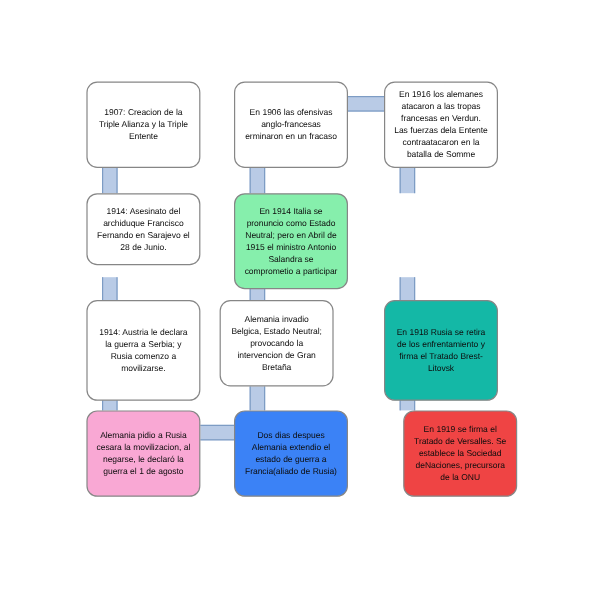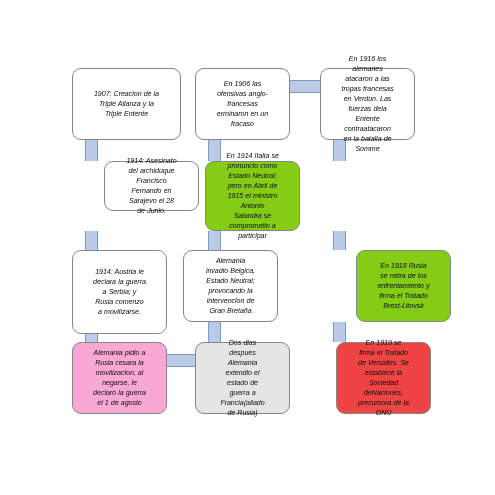--- a/index.html
+++ b/index.html
@@ -18,23 +18,22 @@
   .node {
     position: absolute;
     box-sizing: border-box;
     background: #ffffff;
     border: 1px solid #868686;
     border-radius: 9px;
     display: flex;
     align-items: center;
     justify-content: center;
     text-align: center;
-    padding: 4px 20px;
+    padding: 4px 7px;
     z-index: 3;
-    font-style: italic;
   }
   .node-text {
     font-size: 7.1px;
     line-height: 1.42;
     color: #0d0d0d;
     letter-spacing: -0.05px;
     word-spacing: 0.2px;
   }
   .connector-v {
     position: absolute;
@@ -61,46 +60,46 @@
     <div class="connector-v" style="left: 85px; top: 231px; width: 13px; height: 19px; background: rgb(185, 203, 230);"></div>
     <div class="connector-v" style="left: 85px; top: 322px; width: 13px; height: 20px; background: rgb(185, 203, 230);"></div>
     <div class="connector-h" style="left: 167px; top: 354px; width: 28px; height: 13px; background: rgb(185, 203, 230);"></div>
     <div class="connector-v" style="left: 208px; top: 140px; width: 13px; height: 21px; background: rgb(185, 203, 230);"></div>
     <div class="connector-v" style="left: 208px; top: 231px; width: 13px; height: 19px; background: rgb(185, 203, 230);"></div>
     <div class="connector-v" style="left: 208px; top: 322px; width: 13px; height: 20px; background: rgb(185, 203, 230);"></div>
     <div class="connector-h" style="left: 290px; top: 80px; width: 30px; height: 13px; background: rgb(185, 203, 230);"></div>
     <div class="connector-v" style="left: 333px; top: 140px; width: 13px; height: 21px; background: rgb(185, 203, 230);"></div>
     <div class="connector-v" style="left: 333px; top: 231px; width: 13px; height: 19px; background: rgb(185, 203, 230);"></div>
     <div class="connector-v" style="left: 333px; top: 322px; width: 13px; height: 20px; background: rgb(185, 203, 230);"></div>
-    <div class="node" style="left: 72px; top: 68px; width: 109px; height: 72px; border-color: rgb(134, 134, 134); background: rgb(255, 255, 255);">
+    <div class="node" style="left: 72px; top: 68px; width: 95px; height: 72px; border-color: rgb(134, 134, 134); background: rgb(255, 255, 255);">
       <div class="node-text">1907: Creacion de la Triple Alianza y la Triple Entente</div>
     </div>
-    <div class="node" style="left: 72px; top: 161px; width: 95px; height: 50px; border-color: rgb(134, 134, 134); background: rgb(255, 255, 255); margin-left: 32px;">
+    <div class="node" style="left: 72px; top: 161px; width: 95px; height: 60px; border-color: rgb(134, 134, 134); background: rgb(255, 255, 255);">
       <div class="node-text">1914: Asesinato del archiduque Francisco Fernando en Sarajevo el 28 de Junio.</div>
     </div>
     <div class="node" style="left: 72px; top: 250px; width: 95px; height: 84px; border-color: rgb(134, 134, 134); background: rgb(255, 255, 255);">
       <div class="node-text">1914: Austria le declara la guerra a  Serbia; y Rusia comenzo a movilizarse.</div>
     </div>
     <div class="node" style="left: 72px; top: 342px; width: 95px; height: 72px; border-color: rgb(134, 134, 134); background: #f9a8d4;">
       <div class="node-text">Alemania pidio a Rusia cesara la movilizacion, al  negarse, le declaró la guerra el 1 de agosto</div>
     </div>
     <div class="node" style="left: 195px; top: 68px; width: 95px; height: 72px; border-color: rgb(134, 134, 134); background: rgb(255, 255, 255);">
       <div class="node-text">En 1906 las ofensivas  anglo-francesas erminaron en un fracaso</div>
     </div>
-    <div class="node" style="left: 205px; top: 161px; width: 95px; height: 70px; border-color: rgb(134, 134, 134); background: #84cc16;">
+    <div class="node" style="left: 195px; top: 161px; width: 95px; height: 80px; border-color: rgb(134, 134, 134); background: #86efac;">
       <div class="node-text">En 1914 Italia se pronuncio como Estado Neutral; pero en Abril de 1915 el ministro Antonio Salandra se comprometio a participar</div>
     </div>
     <div class="node" style="left: 183px; top: 250px; width: 95px; height: 72px; border-color: rgb(134, 134, 134); background: rgb(255, 255, 255);">
       <div class="node-text">Alemania invadio Belgica, Estado Neutral; provocando la intervencion de Gran Bretaña</div>
     </div>
-    <div class="node" style="left: 195px; top: 342px; width: 95px; height: 72px; border-color: rgb(134, 134, 134); background: #e5e5e5; align-items: center;">
+    <div class="node" style="left: 195px; top: 342px; width: 95px; height: 72px; border-color: rgb(134, 134, 134); background: #3b82f6; align-items: center;">
       <div class="node-text">Dos dias despues Alemania extendio el estado de guerra a Francia(aliado de Rusia)</div>
     </div>
     <div class="node" style="left: 320px; top: 68px; width: 95px; height: 72px; border-color: rgb(134, 134, 134); background: rgb(255, 255, 255);">
       <div class="node-text">En 1916 los alemanes atacaron a las tropas francesas en Verdun. Las fuerzas dela Entente contraatacaron en la batalla de Somme</div>
     </div>
-    <div class="node" style="left: 320px; top: 250px; width: 95px; height: 72px; border-color: rgb(134, 134, 134); background: #84cc16; margin-left: 36px;">
+    <div class="node" style="left: 320px; top: 250px; width: 95px; height: 84px; border-color: rgb(134, 134, 134); background: #14b8a6;">
       <div class="node-text">En 1918 Rusia se retira de los enfrentamiento y firma el Tratado Brest-Litovsk</div>
     </div>
     <div class="node" style="left: 336px; top: 342px; width: 95px; height: 72px; border-color: rgb(134, 134, 134); background: #ef4444; align-items: center;">
       <div class="node-text">En 1919 se firma el Tratado de Versalles. Se establece la Sociedad deNaciones, precursora de la ONU</div>
     </div>
   </div>
 
 </body></html>

